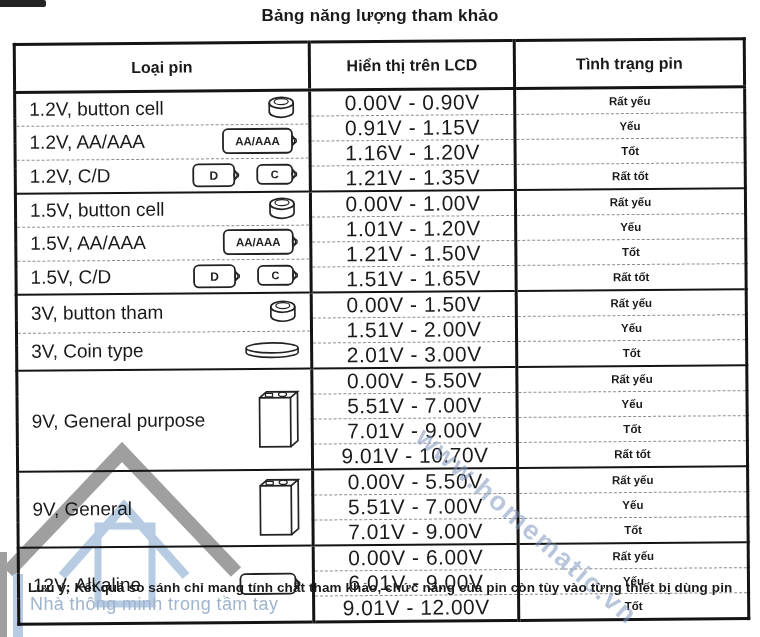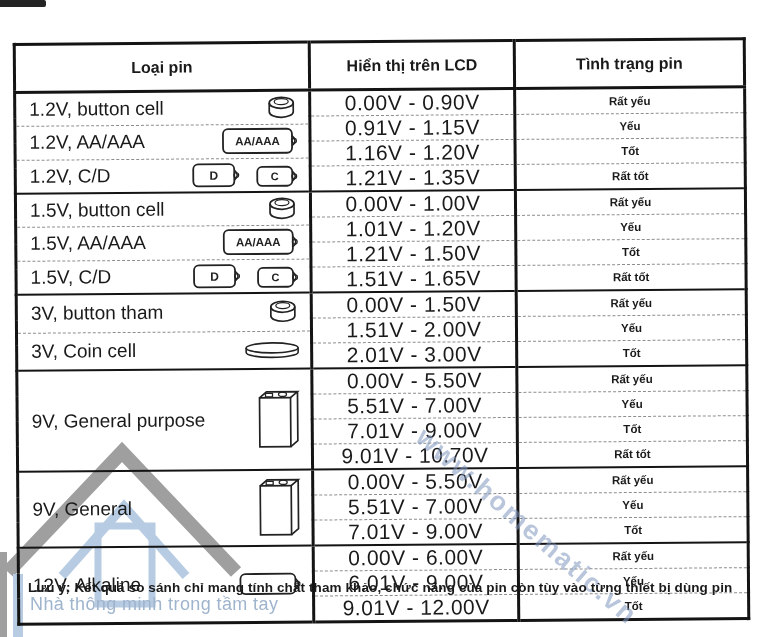--- a/index.html
+++ b/index.html
@@ -21,21 +21,21 @@
   td.type-cell{border-right:3px solid #141414;position:relative;vertical-align:top;}
   td.volt-cell{font-size:21px;text-align:center;letter-spacing:.5px;white-space:nowrap;}
   td.status-cell{font-size:11.5px;font-weight:bold;text-align:center;border-left:3px solid #141414;}
   tr.sec-top td{border-top:2.5px solid #141414;}
   tr.sec-cont td.volt-cell, tr.sec-cont td.status-cell{border-top:1px dashed #8d8d8d;}
   .type-list{position:absolute;inset:0;display:flex;flex-direction:column;}
   .type-item{flex:1 1 0;display:flex;align-items:center;justify-content:space-between;
              padding:0 9px 0 13px;min-height:0;}
   .type-item + .type-item{border-top:1px dashed #8d8d8d;}
   .type-label{font-size:19px;white-space:nowrap;}
-  .type-icon{display:flex;align-items:flex-end;gap:14px;flex:0 0 auto;}
+  .type-icon{display:flex;align-items:center;gap:14px;flex:0 0 auto;}
   .note{position:absolute;left:28px;top:566px;width:724px;z-index:4;
         font-size:13.5px;font-weight:bold;letter-spacing:.1px;}
   .wm-diag{position:absolute;left:430px;top:422px;z-index:3;transform:rotate(41deg);
            transform-origin:0 0;font-size:27px;font-weight:bold;letter-spacing:2px;
            color:rgba(125,150,190,.55);white-space:nowrap;pointer-events:none;}
   .logo-house{position:absolute;left:-6px;top:426px;z-index:1;}
   .logo-block{position:absolute;left:30px;top:575px;z-index:2;line-height:1;}
   .logo-word{font-size:33px;font-weight:bold;letter-spacing:1px;}
   .logo-home{color:#8f8f8f;} .logo-matic{color:#abc3de;}
   .logo-tagline{font-size:18px;color:#9fb4cd;margin-top:20px;letter-spacing:.4px;}
@@ -52,20 +52,21 @@
       <path d="M14 146 L128 26 L242 146" fill="none" stroke="#8f8f8f" stroke-width="14"></path>
       <path d="M68 150 L130 80 L192 150" fill="none" stroke="#abc3de" stroke-width="9"></path>
       <rect x="104" y="100" width="54" height="78" fill="none" stroke="#abc3de" stroke-width="7"></rect>
       <rect x="0" y="126" width="13" height="88" fill="#8f8f8f"></rect>
       <rect x="19" y="148" width="10" height="66" fill="#abc3de"></rect>
     </g>
   </svg>
 
   <div class="wm-diag">www.homematic.vn</div>
 
+  <div class="title">Bảng năng lượng tham khảo</div>
 
   <div class="table-wrap">
     <table>
       <colgroup>
           <col class="c1">
           <col class="c2">
           <col class="c3">
         </colgroup>
       <thead>
         <tr>
@@ -198,21 +199,21 @@
                   <span class="type-label">3V, button tham</span>
                   <span class="type-icon">
                     <svg width="36" height="26" viewBox="0 0 36 26">
                       <ellipse cx="18" cy="8" rx="12" ry="5.5" fill="none" stroke="#222" stroke-width="1.7"></ellipse>
                       <ellipse cx="18" cy="6.8" rx="7" ry="3" fill="none" stroke="#222" stroke-width="1.2"></ellipse>
                       <path d="M6 8 v9 a12 5.5 0 0 0 24 0 v-9" fill="none" stroke="#222" stroke-width="1.7"></path>
                     </svg>
                   </span>
                 </div>
                 <div class="type-item">
-                  <span class="type-label">3V, Coin cell</span>
+                  <span class="type-label">3V, Coin type</span>
                   <span class="type-icon">
                     <svg width="58" height="18" viewBox="0 0 58 18">
                       <ellipse cx="29" cy="7" rx="26" ry="5" fill="none" stroke="#222" stroke-width="1.6"></ellipse>
                       <path d="M3 7 v4.5 a26 5 0 0 0 52 0 v-4.5" fill="none" stroke="#222" stroke-width="1.6"></path>
                     </svg>
                   </span>
                 </div>
               </div>
             </td>
             <td class="volt-cell">0.00V - 1.50V</td>

